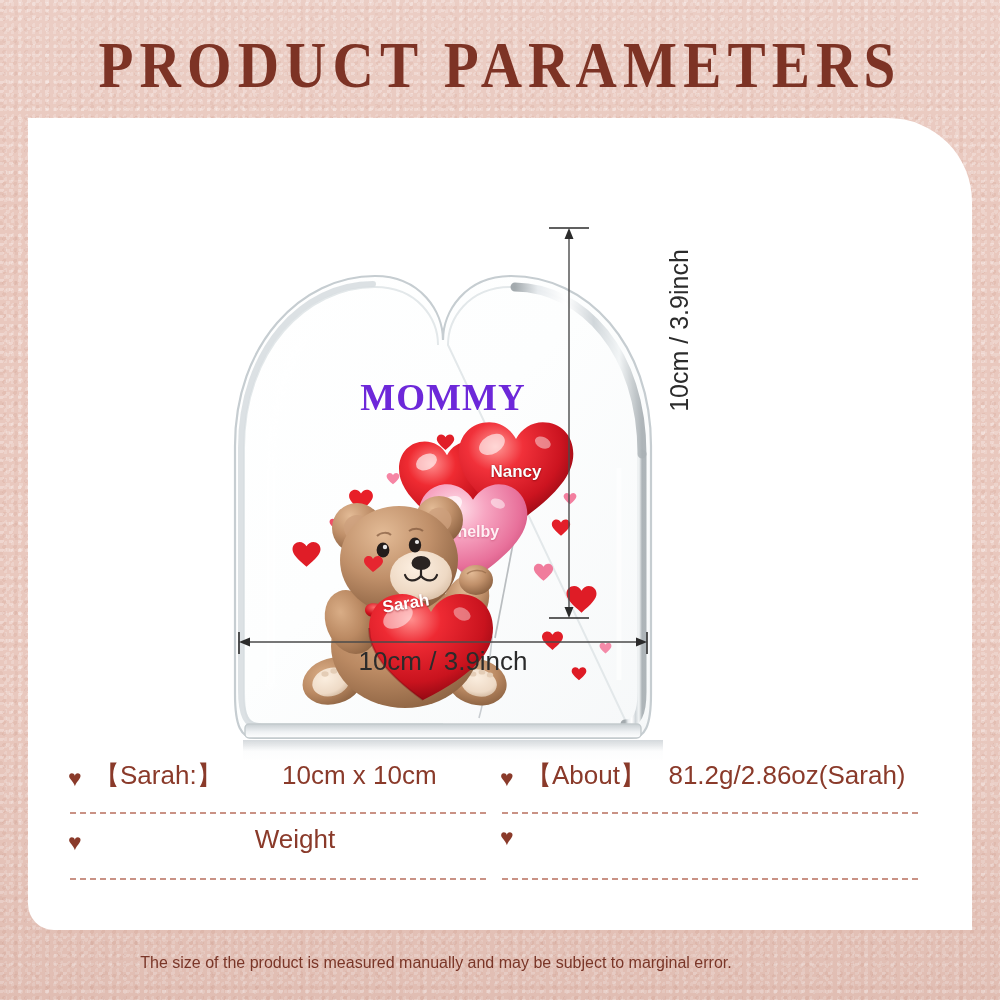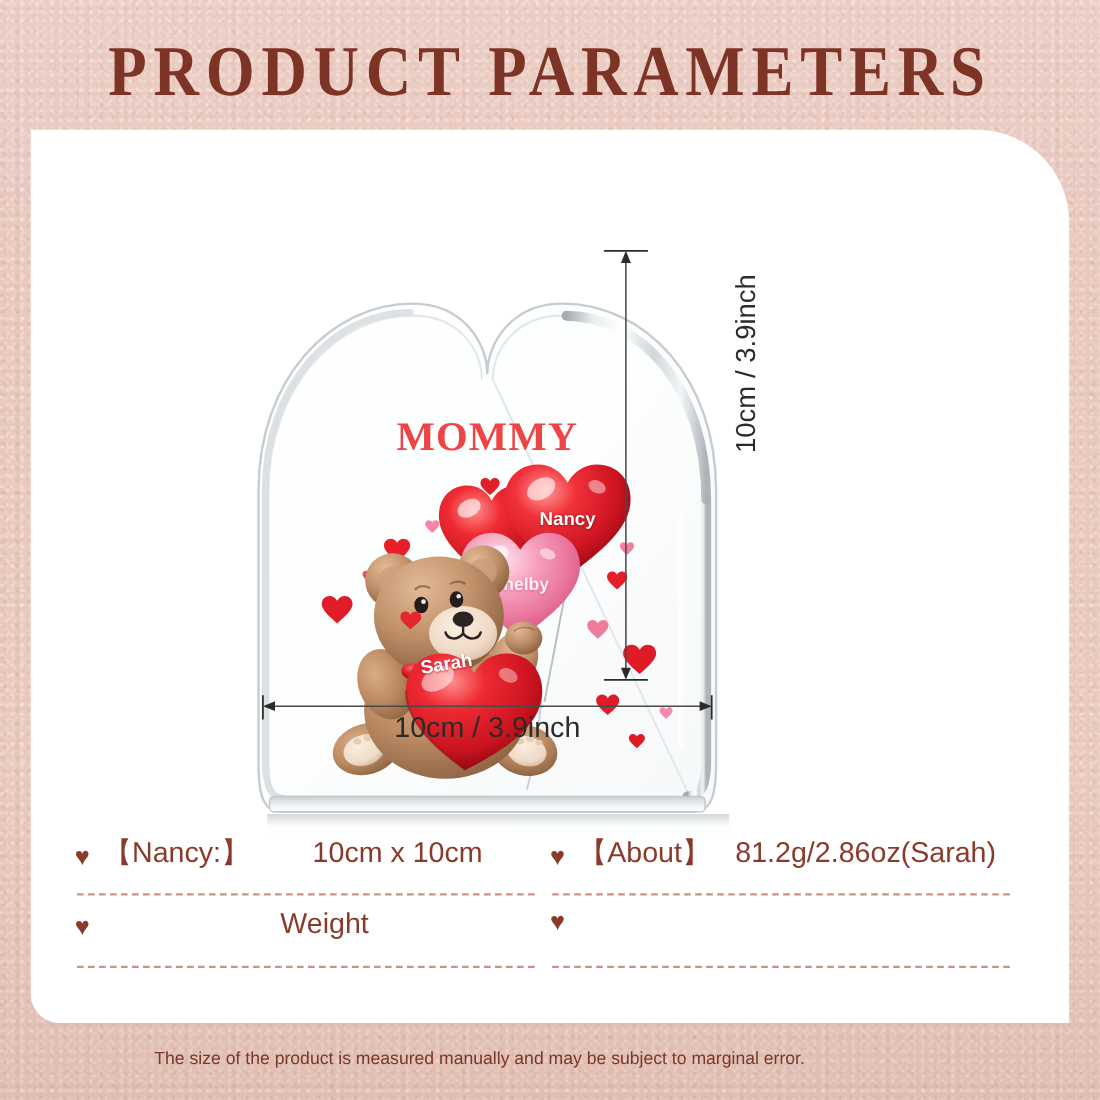--- a/index.html
+++ b/index.html
@@ -96,21 +96,21 @@
   #mommy {
     position: absolute;
     left: 0;
     top: 158px;
     width: 420px;
     text-align: center;
     font-family: "Liberation Serif", serif;
     font-weight: bold;
     font-size: 37px;
     letter-spacing: 1px;
-    color: #ef4444;
+    color: #6d28d9;
     text-shadow: 0 1px 1px rgba(255,255,255,0.6);
   }
 
   
   .balloon { position: absolute; }
   .balloon svg { display:block; width:100%; height:100%; }
   .balloon .bname {
     position: absolute;
     left: 0; top: 0; width: 100%; height: 100%;
     display: flex; align-items: center; justify-content: center;
@@ -558,21 +558,21 @@
       </svg>
     </div>
     <div id="dim-h-label">10cm / 3.9inch</div>
 
     <div id="specs">
 
       <div class="spec-row">
         <div class="spec-cell">
           <div class="spec-line">
             <span class="spec-heart">♥</span>
-            <span class="spec-key">【Nancy:】</span>
+            <span class="spec-key">【Sarah:】</span>
             <span class="spec-val">10cm x 10cm</span>
           </div>
           <div class="spec-dash"></div>
         </div>
         <div class="spec-cell">
           <div class="spec-line">
             <span class="spec-heart">♥</span>
             <span class="spec-key">【About】</span>
             <span class="spec-val">81.2g/2.86oz(Sarah)</span>
           </div>

